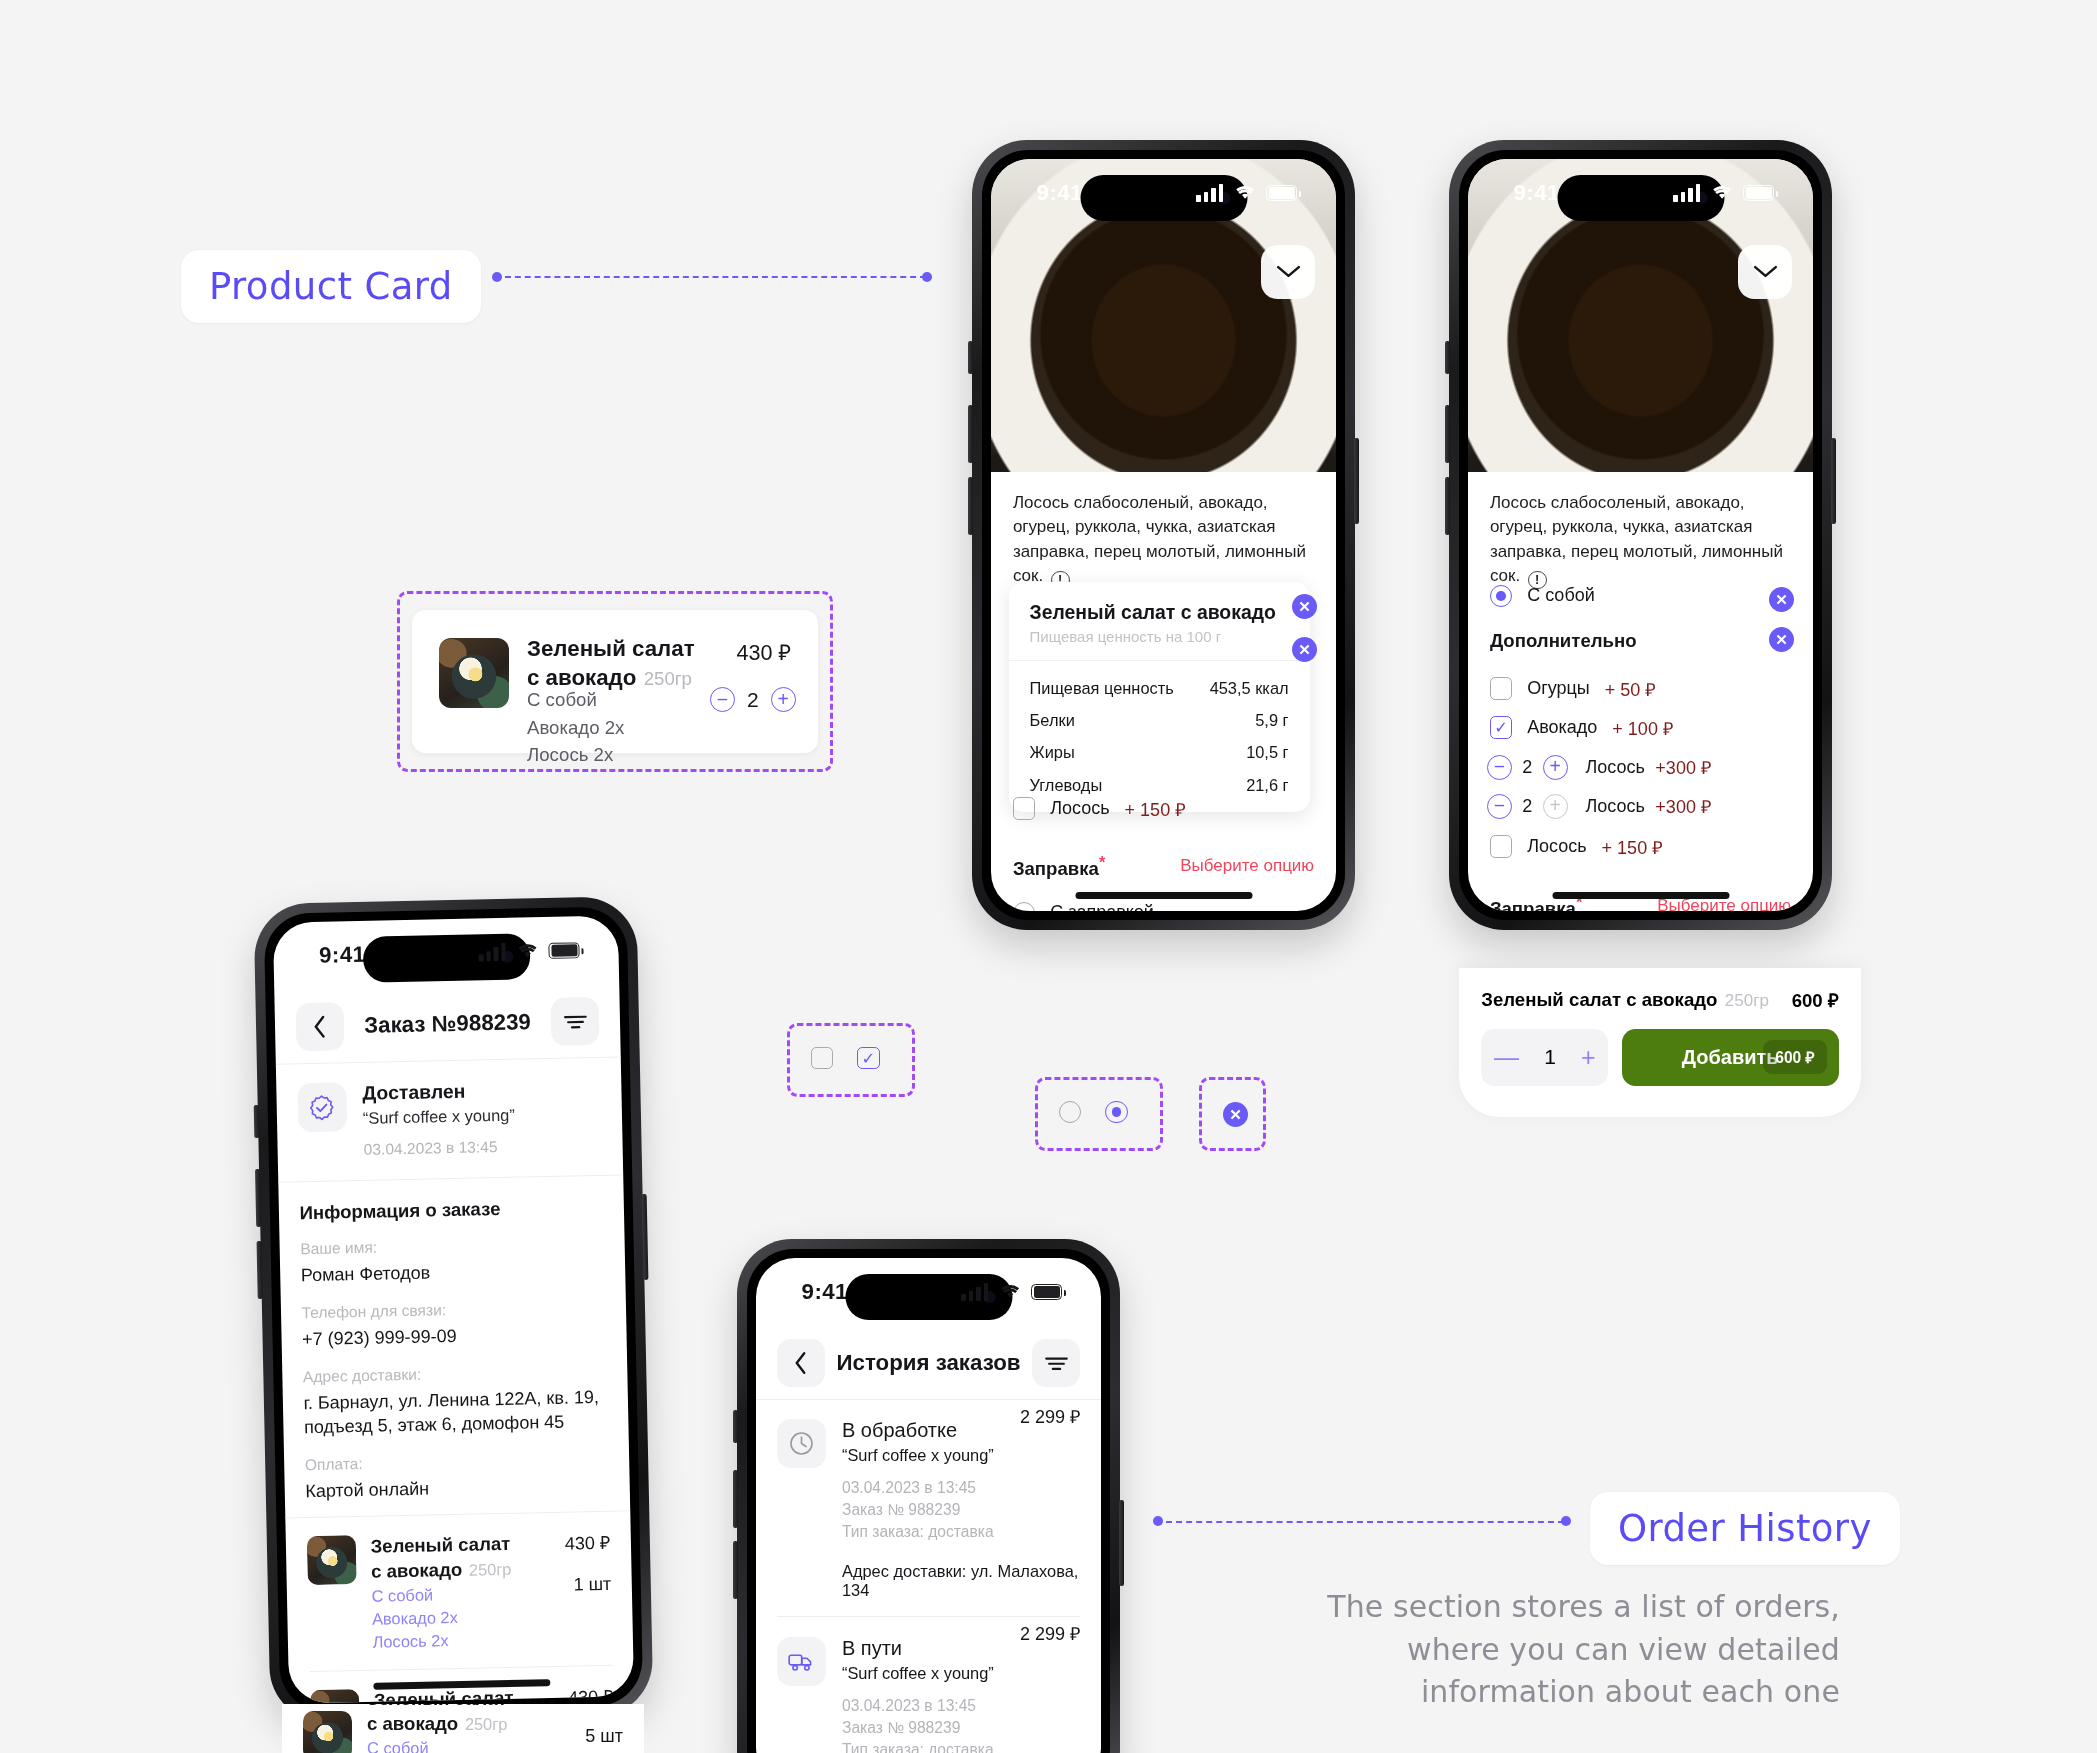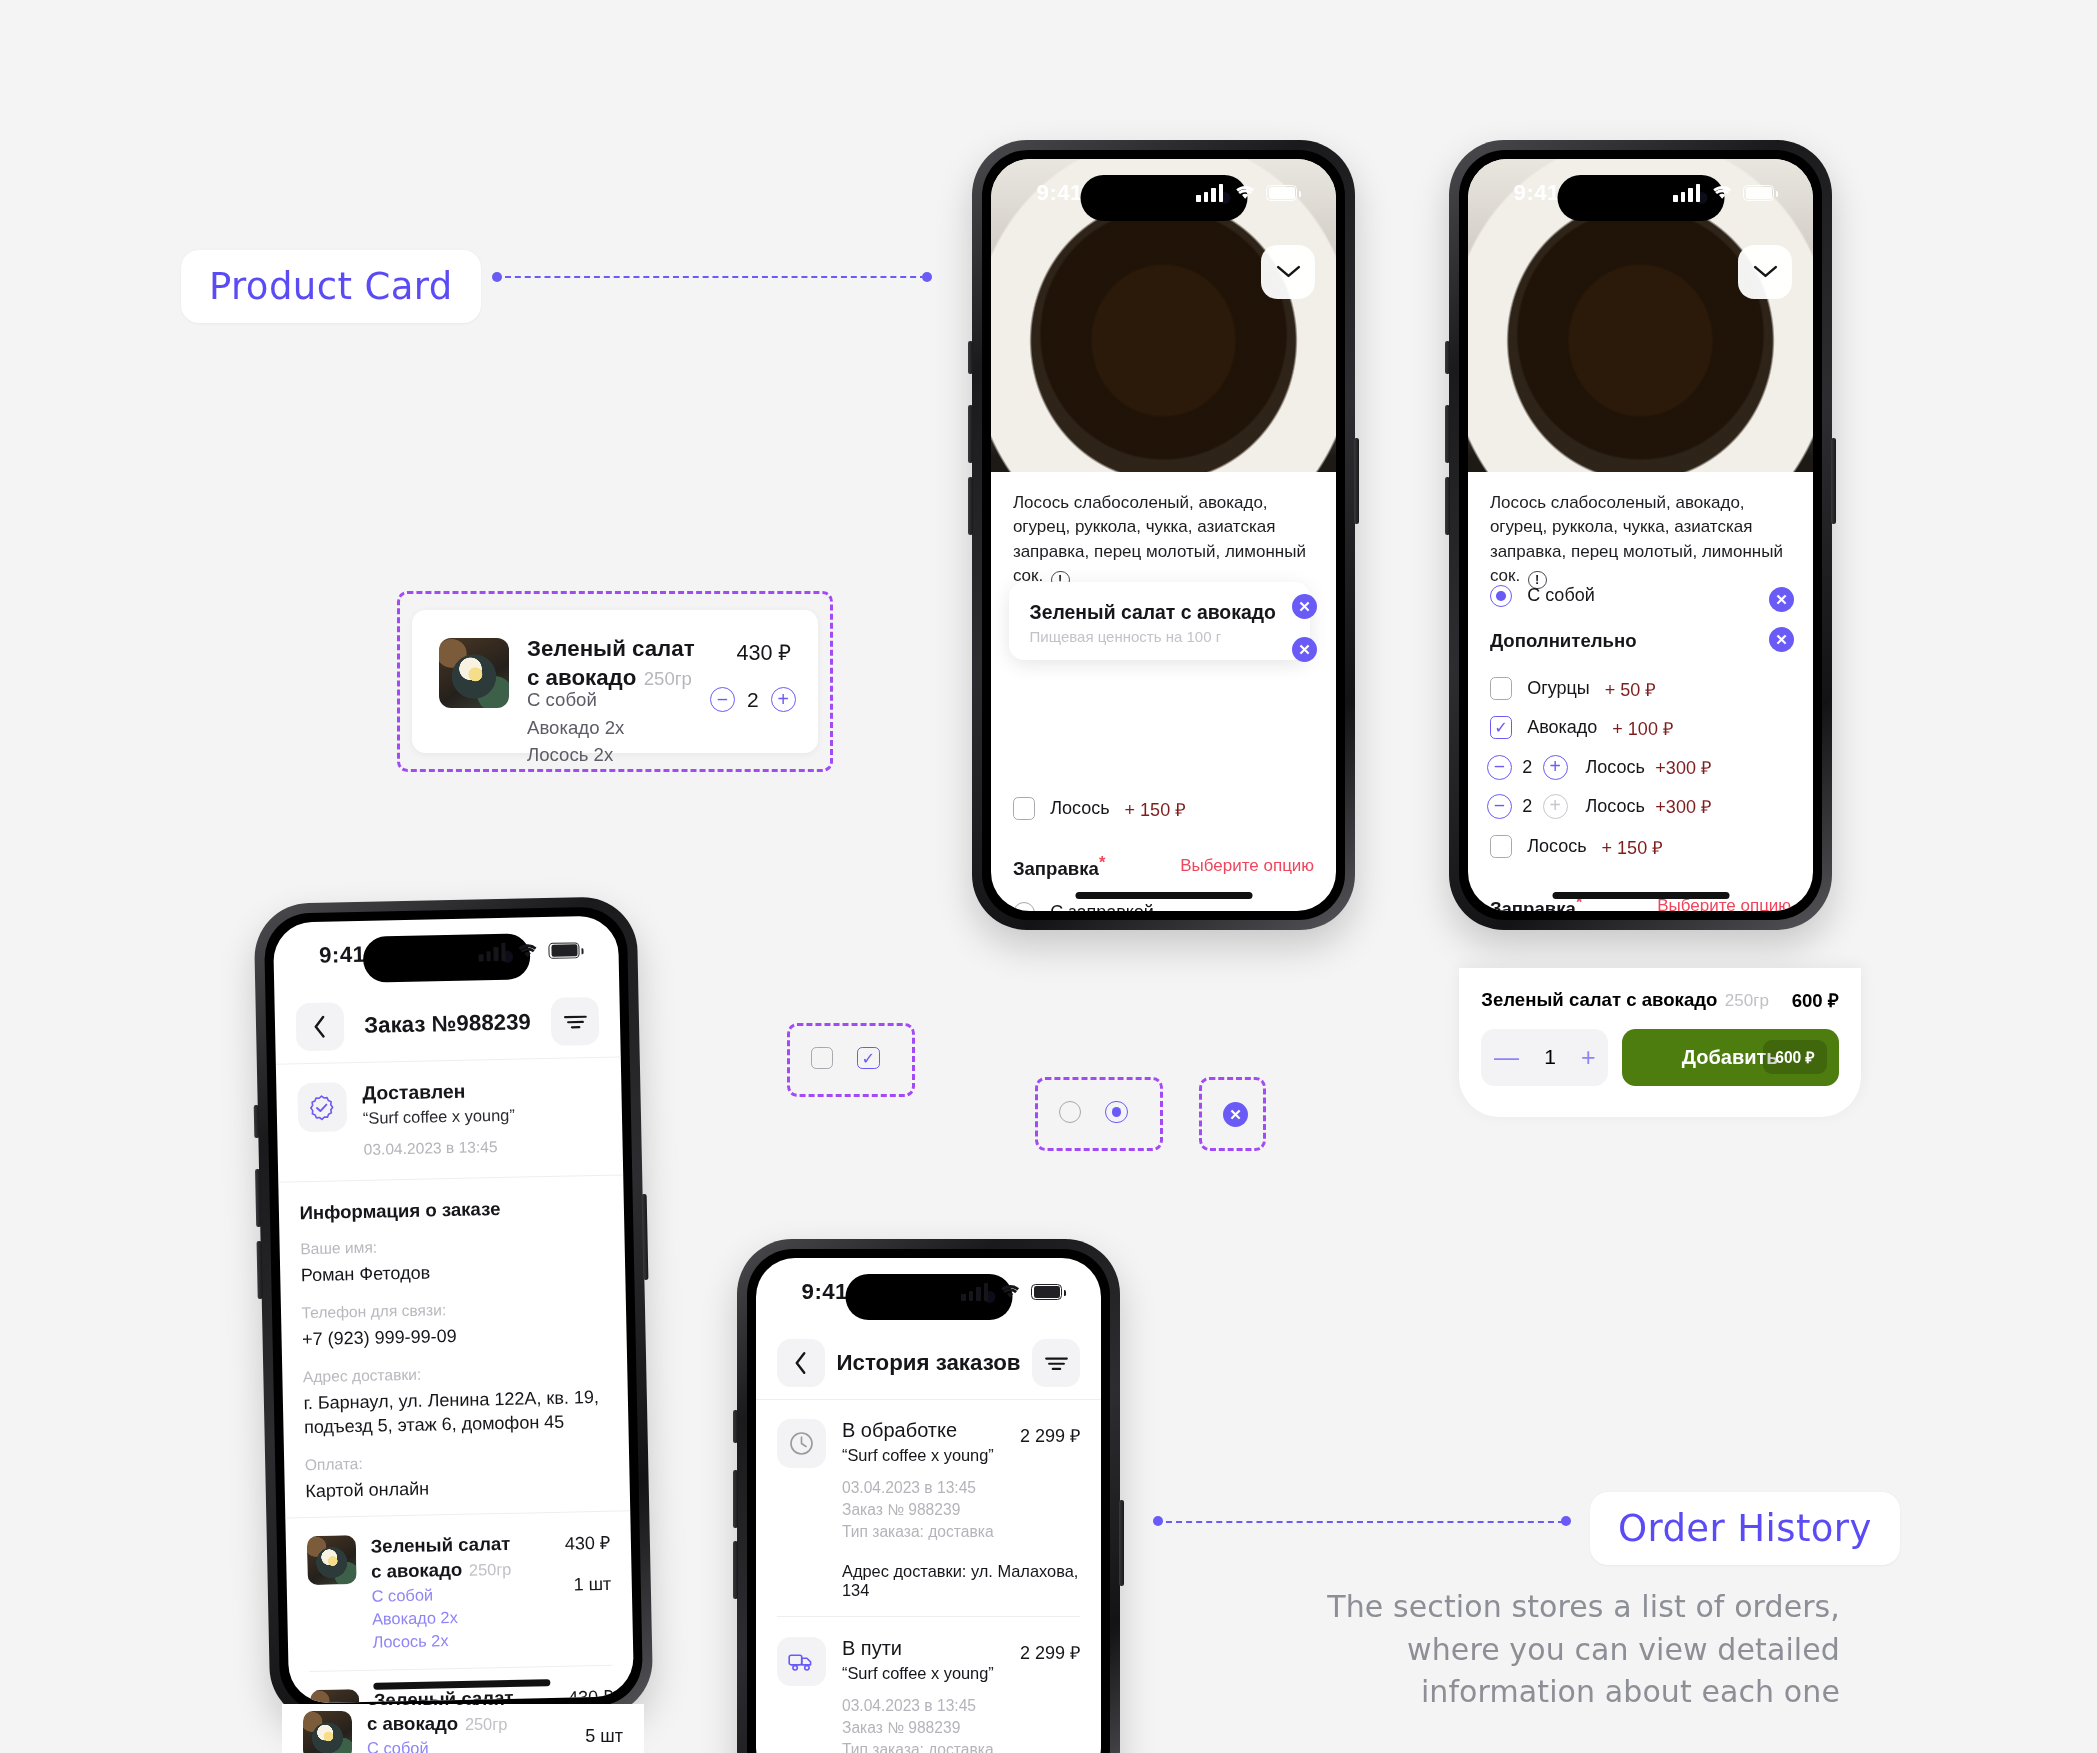--- a/index.html
+++ b/index.html
@@ -261,21 +261,21 @@
   .item-opt { font-size: 16.4px; color:#8e84f7; margin-top: 3.7px; }
   .item-right { position: absolute; right: 21px; top: 18px; text-align: right; }
   .item-price { font-size: 18px; }
   .item-qty { font-size: 18px; margin-top: 19.4px; }
 
   .hist-row { padding: 19.4px 21px 16.4px; position: relative; display:flex; gap: 16.4px; }
   .hist-title { font-size: 20px; font-weight: 400; }
   .hist-sub { font-size: 16.4px; margin-top: 3.7px; }
   .hist-meta { font-size: 15.6px; color:#b4b4ba; margin-top: 12px; line-height: 1.42; }
   .hist-addr { font-size: 16.4px; margin-top: 18px; }
-  .hist-price { position: absolute; right: 21px; top: 23px; font-size: 18px; }
+  .hist-price { position: absolute; right: 21px; top: 4px; font-size: 18px; }
 
   svg { display: block; }
 </style>
 </head>
 <body>
 
 <div class="stage">
 
   <div class="chip" style="left:181px; top:250px;">Product Card</div>
 
@@ -361,20 +361,38 @@
 
         <div class="desc" style="position:absolute; left:22.3px; right:22.3px; top:332px;">
           <span>Лосось слабосоленый, авокадо, огурец, руккола, чукка, азиатская заправка, перец молотый, лимонный сок.</span>
           <span class="info-i">!</span>
         </div>
 
         <div class="nutri-card" style="position:absolute; left:18px; width:301px; top:423px;">
           <div class="nutri-head">
             <div class="nutri-title">Зеленый салат с авокадо</div>
             <div class="nutri-sub">Пищевая ценность на 100 г</div>
+          </div>
+          <div class="nutri-rows">
+            <div class="nrow">
+              <span>Пищевая ценность</span>
+              <span>453,5 ккал</span>
+            </div>
+            <div class="nrow">
+              <span>Белки</span>
+              <span>5,9 г</span>
+            </div>
+            <div class="nrow">
+              <span>Жиры</span>
+              <span>10,5 г</span>
+            </div>
+            <div class="nrow">
+              <span>Углеводы</span>
+              <span>21,6 г</span>
+            </div>
           </div>
         </div>
 
         <div class="xbtn" style="position:absolute; right:19.4px; top:435px;">✕</div>
         <div class="xbtn" style="position:absolute; right:19.4px; top:478px;">✕</div>
 
         <div class="optrow" style="position:absolute; left:22.3px; top:638px;">
           <div class="cbx"></div>
           <span class="opt-label">Лосось</span>
           <span class="opt-price" style="margin-left:0">+ 150 ₽</span>

